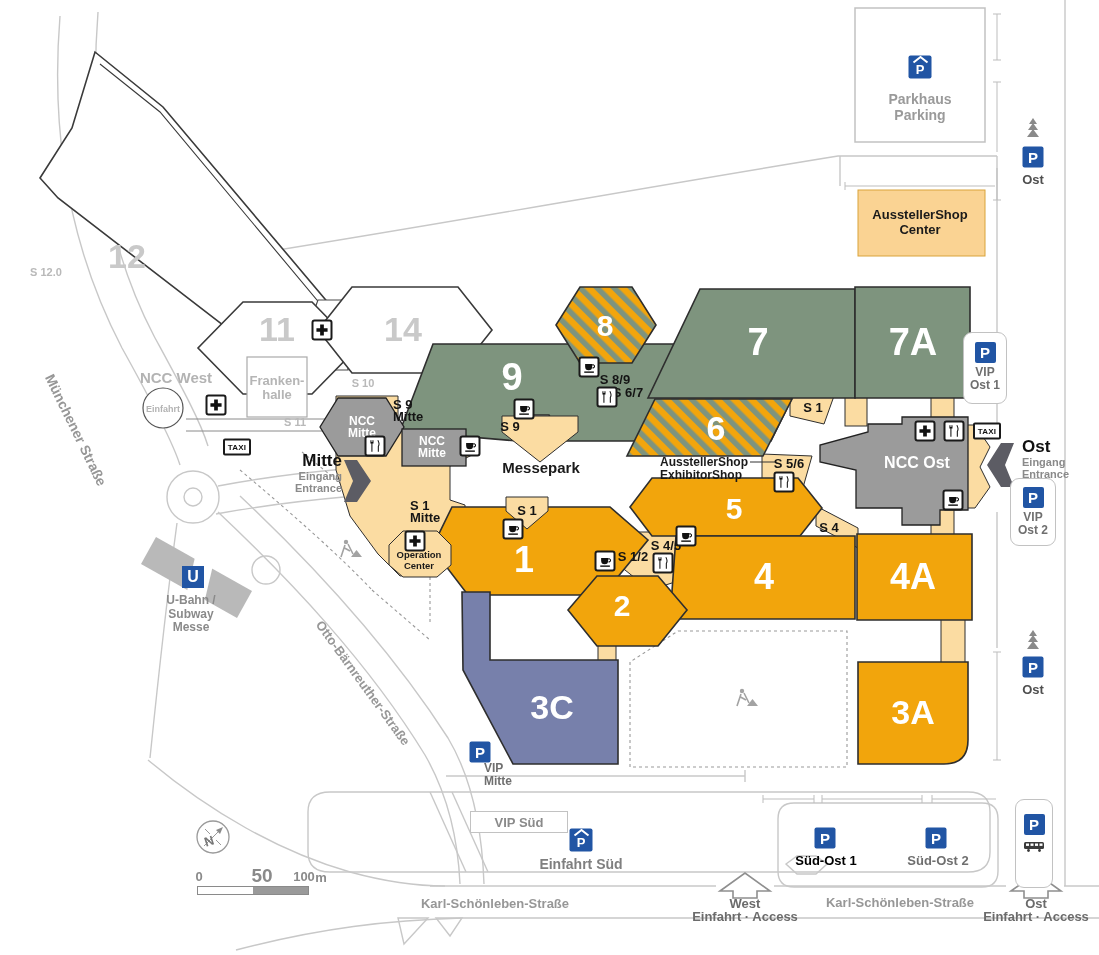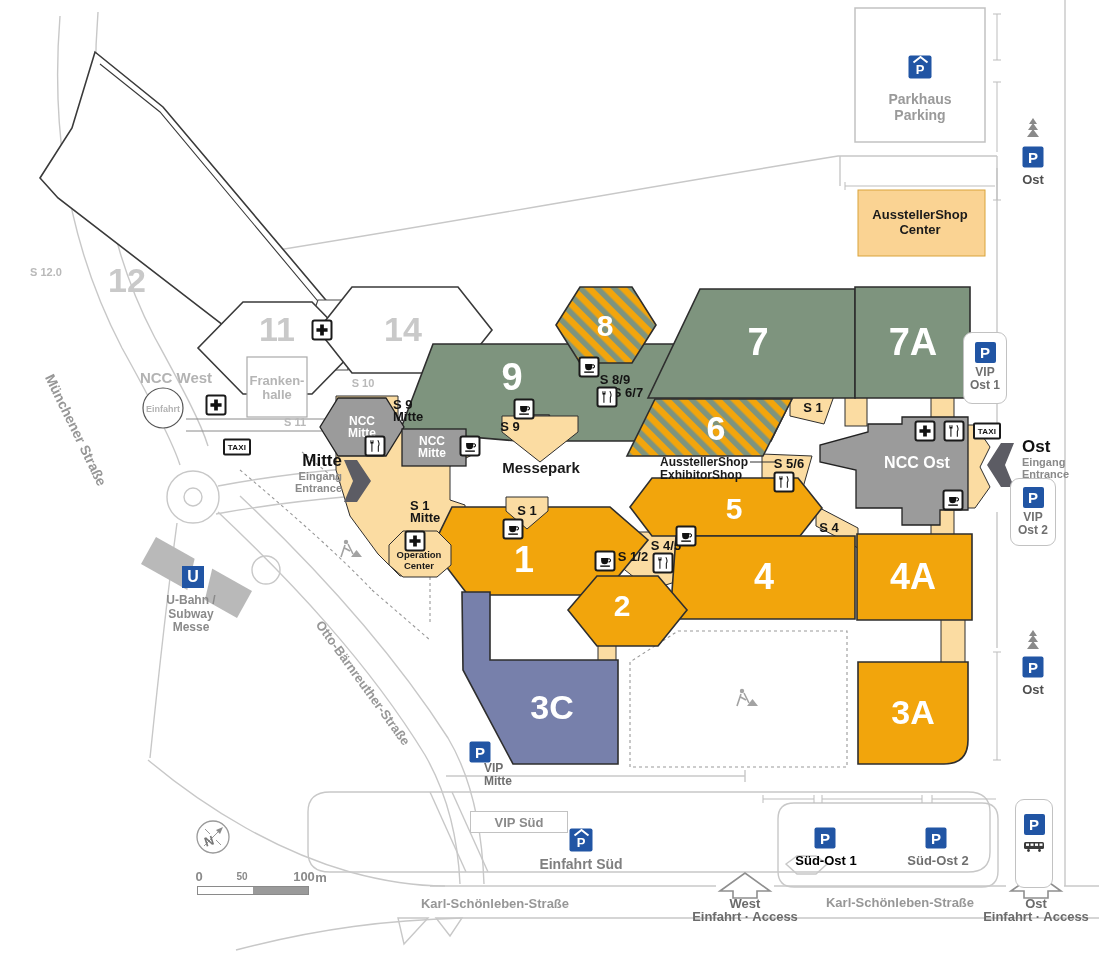--- a/index.html
+++ b/index.html
@@ -158,21 +158,21 @@
   <rect x="247" y="357" width="60" height="60" fill="#fff" stroke="#aaa" stroke-width="1.2"></rect>
 
   <g fill="#5C5C64">
     <polygon points="344,460 357,460 371,481 357,502 344,502 353,481"></polygon>
     <polygon points="1014,443 1001,443 987,465 1001,487 1014,487 1005,465"></polygon>
   </g>
 
   <line x1="750" y1="462" x2="776" y2="462" stroke="#333" stroke-width="1"></line>
 </svg>
 
-<div class="lbl c hallgray" style="left:127px;top:280px;font-size:34px">12</div>
+<div class="lbl c hallgray" style="left:127px;top:256px;font-size:34px">12</div>
 <div class="lbl c hallgray" style="left:277px;top:329px;font-size:34px">11</div>
 <div class="lbl c hallgray" style="left:403px;top:329px;font-size:34px">14</div>
 <div class="lbl c hallnum" style="left:512px;top:377px;font-size:38px">9</div>
 <div class="lbl c hallnum" style="left:605px;top:326px;font-size:30px">8</div>
 <div class="lbl c hallnum" style="left:758px;top:342px;font-size:38px">7</div>
 <div class="lbl c hallnum" style="left:913px;top:342px;font-size:38px">7A</div>
 <div class="lbl c hallnum" style="left:716px;top:428px;font-size:34px">6</div>
 <div class="lbl c hallnum" style="left:734px;top:509px;font-size:30px">5</div>
 <div class="lbl c hallnum" style="left:764px;top:577px;font-size:36px">4</div>
 <div class="lbl c hallnum" style="left:913px;top:577px;font-size:36px">4A</div>
@@ -499,20 +499,20 @@
 </svg>
 
 <svg class="abs" style="left:196px;top:820px" width="36" height="36">
   <circle cx="17" cy="17" r="16" stroke="#9a9a9a" stroke-width="1.3" fill="none"></circle>
   <path d="M 8,26 L 26,8 M 9,9 L 14,14 M 25,25 L 20,20" stroke="#9a9a9a" stroke-width="1" fill="none"></path>
   <polygon points="27,7 20,10 24,14" fill="#8a8a8a"></polygon>
 </svg>
 <div class="lbl c" style="left:209px;top:841px;font-size:13px;color:#777;transform:translate(-50%,-50%) rotate(-18deg)">N</div>
 
 <div class="lbl c graytxt" style="left:199px;top:876px;font-size:13px">0</div>
-<div class="lbl c graytxt" style="left:242px;top:876px;font-size:10px">50</div>
+<div class="lbl c graytxt" style="left:262px;top:876px;font-size:19px">50</div>
 <div class="lbl c graytxt" style="left:304px;top:876px;font-size:13px">100</div>
 <div class="lbl c graytxt" style="left:321px;top:877px;font-size:13px">m</div>
 <div class="abs" style="left:197px;top:886px;width:112px;height:9px;border:1px solid #8a8a8a;box-sizing:border-box">
   <div style="position:absolute;right:0;top:0;width:50%;height:100%;background:#9a9a9a"></div>
 </div>
 
 </div>
 
 </body></html>

